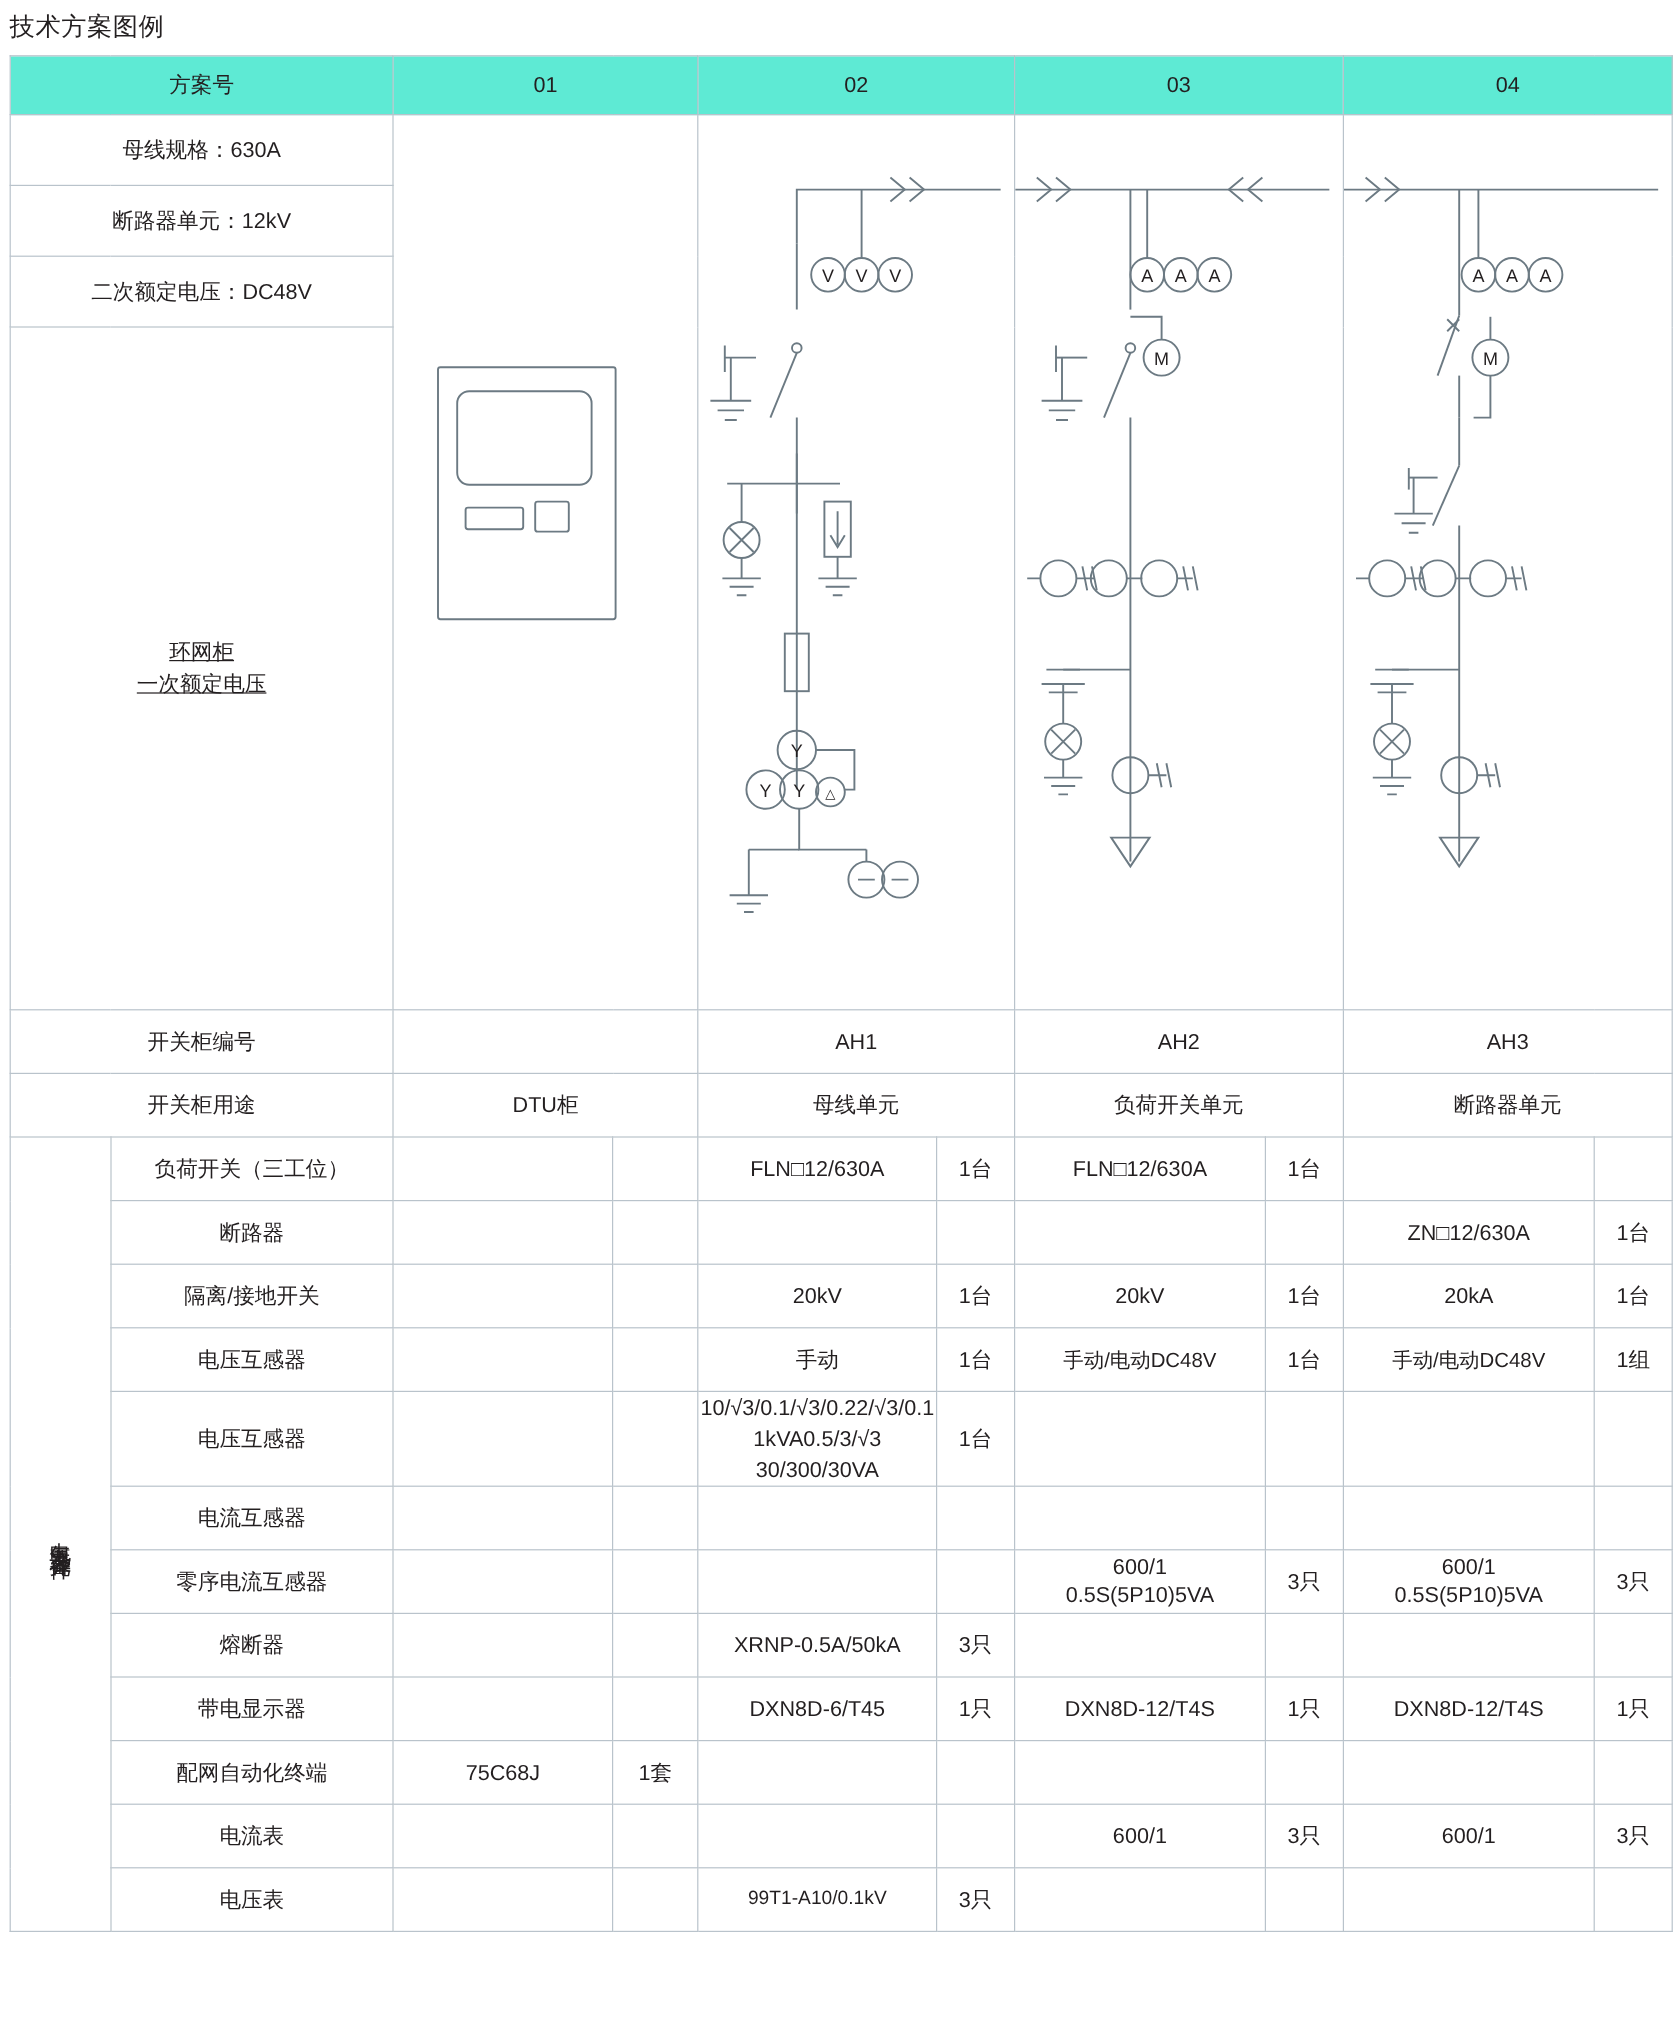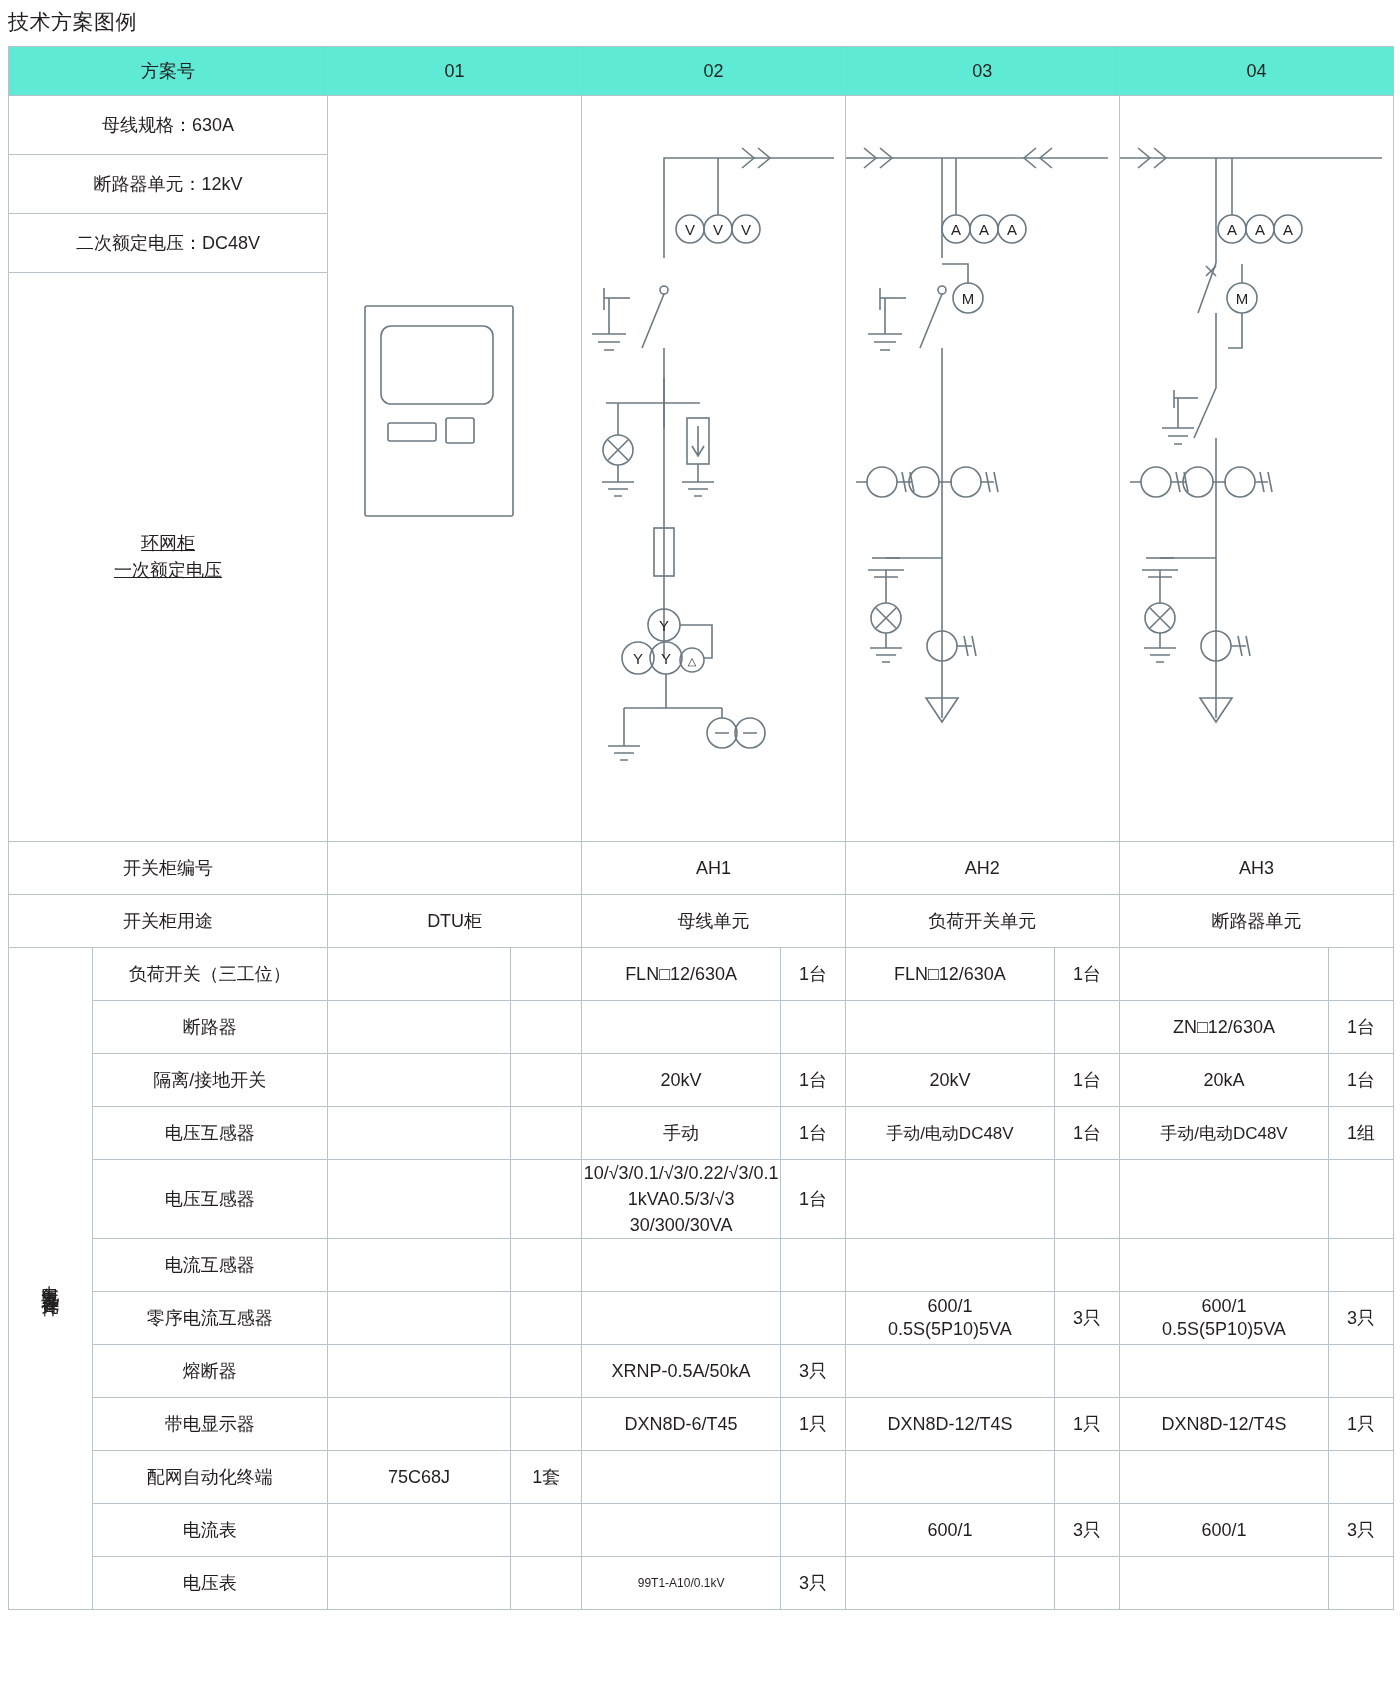--- a/index.html
+++ b/index.html
@@ -460,21 +460,21 @@
       <td class="tall">600/1</td>
       <td class="tall">3只</td>
       <td class="tall">600/1</td>
       <td class="tall">3只</td>
     </tr>
 
     <tr>
       <td class="tall rowlabel">电压表</td>
       <td class="tall"></td>
       <td class="tall"></td>
-      <td class="tall" style="font-size:12px">99T1-A10/0.1kV</td>
+      <td class="tall" style="font-size:16px">99T1-A10/0.1kV</td>
       <td class="tall">3只</td>
       <td class="tall"></td>
       <td class="tall"></td>
       <td class="tall"></td>
       <td class="tall"></td>
     </tr>
 
   </tbody>
     </table>
 </div>

